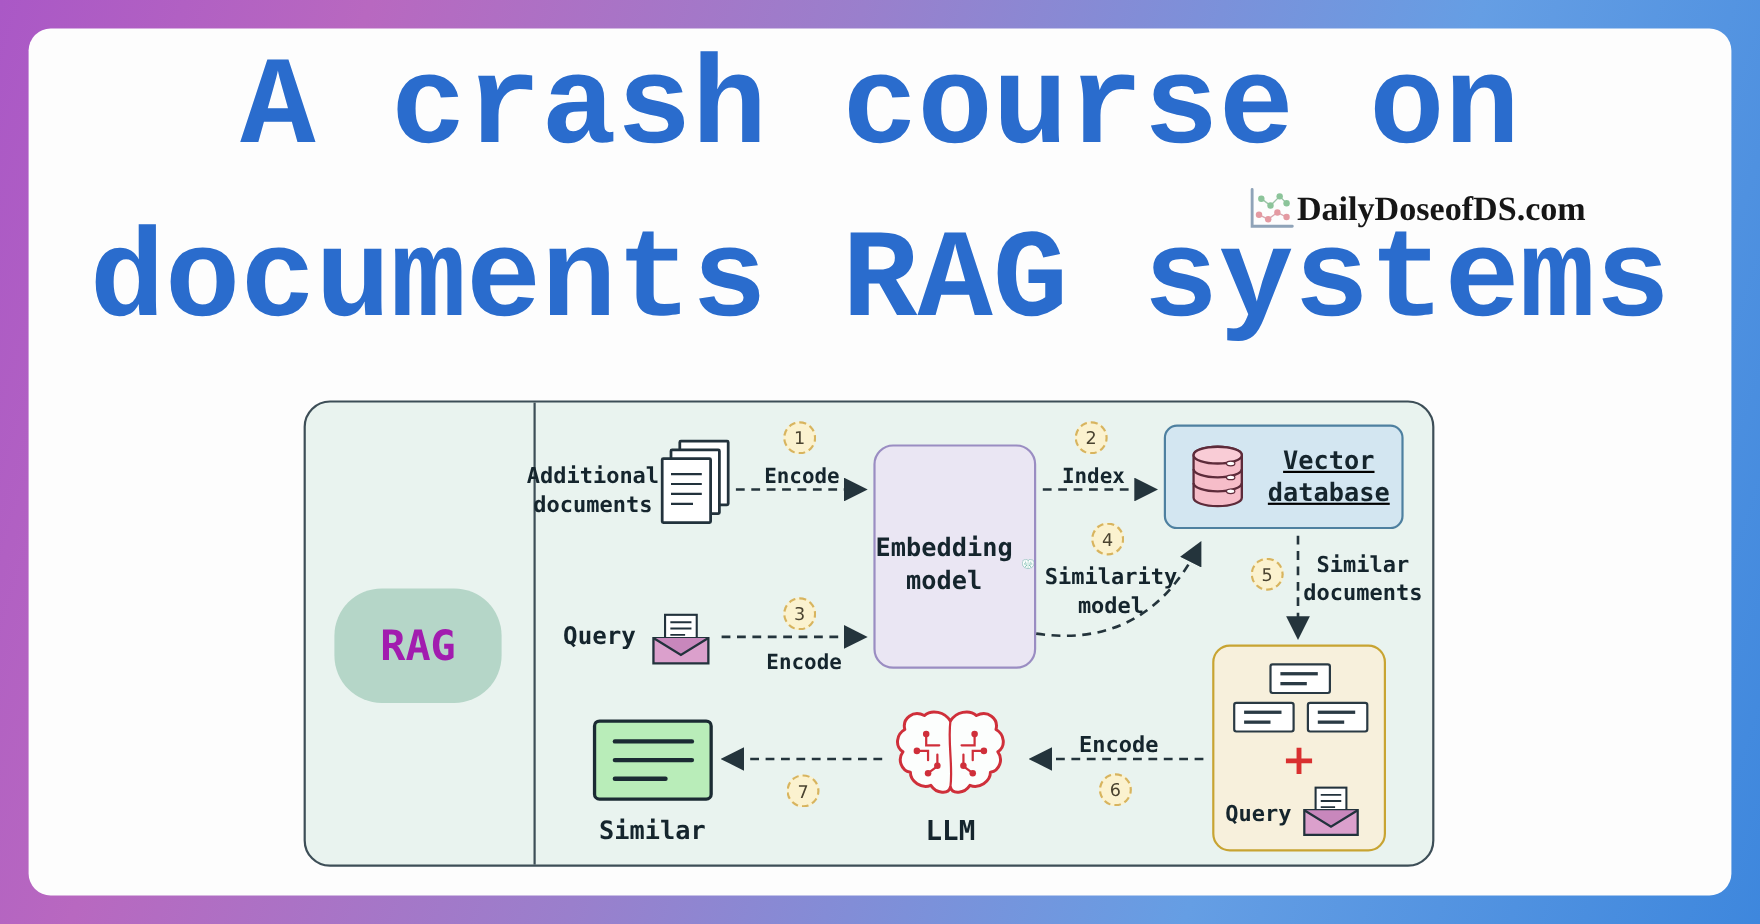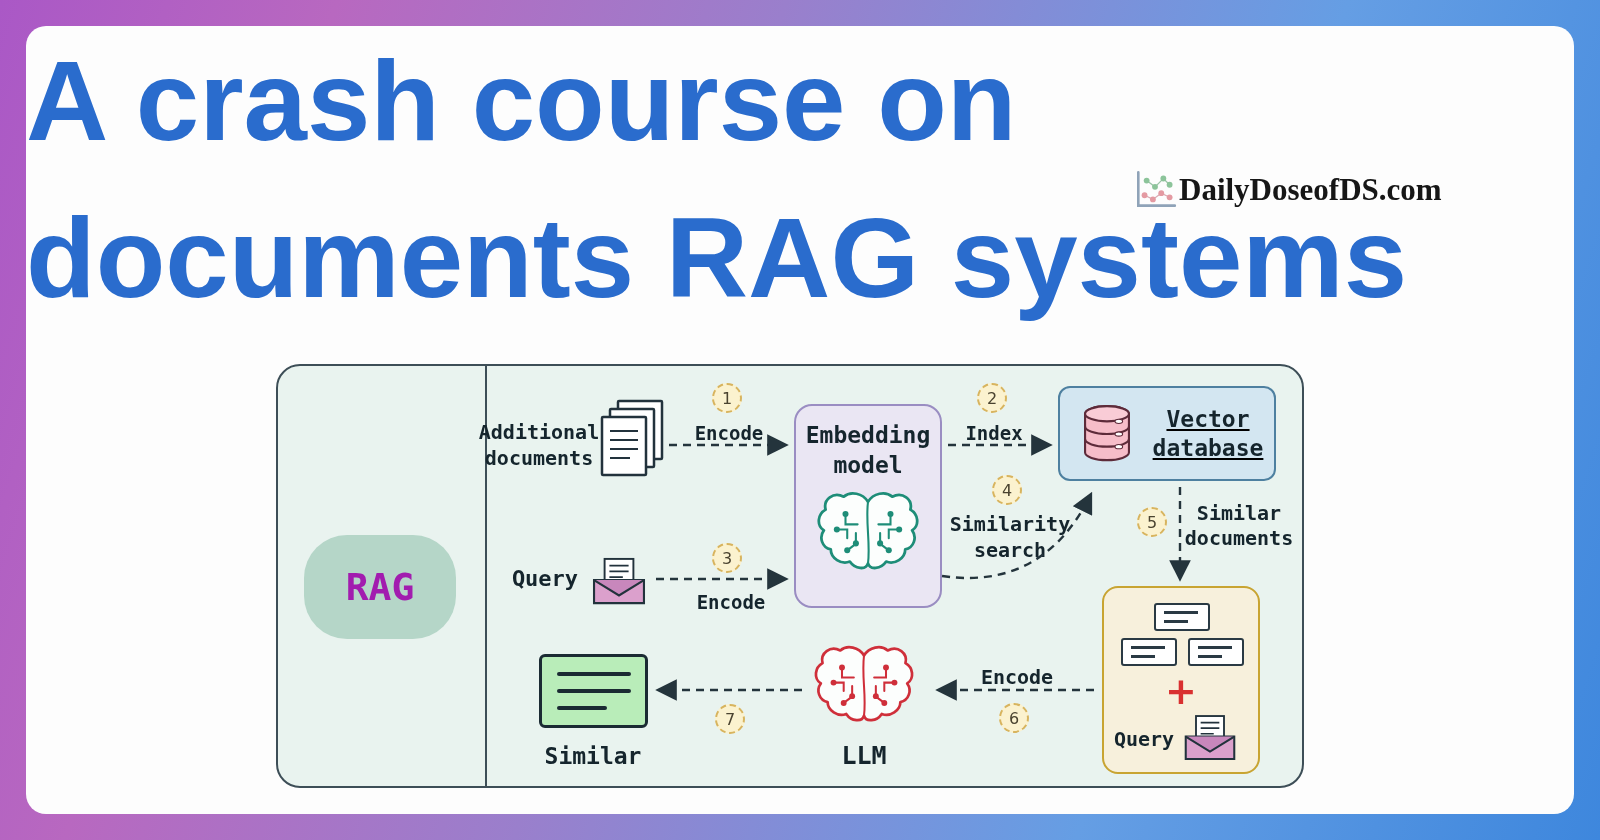--- a/index.html
+++ b/index.html
@@ -12,42 +12,42 @@
     --response-bg:#b9edb9;
     --step-bg:#fbf2cf; --step-border:#d8b45e;
     --arrow:#24343c; --brain-teal:#1e8d78; --brain-red:#cf2f3a;
     --plus-red:#d93030; --envelope-pink:#dba0cc; --ink:#15252d;
   }
   *{margin:0;padding:0;box-sizing:border-box}
   body{width:1600px;height:840px;overflow:hidden;font-family:"DejaVu Sans",sans-serif}
   .page{position:relative;width:1600px;height:840px;
     background:linear-gradient(108deg,#aa58c6 0%,#b868c0 18%,#9a7fcc 42%,#659ee4 72%,#3e87dd 100%);}
   .card{position:absolute;left:26px;top:26px;width:1548px;height:788px;background:#fdfdfd;border-radius:20px;}
-  .title{position:absolute;left:0;width:100%;text-align:left;
-    font-family:Liberation Sans, sans-serif;font-weight:bold;font-size:114px;color:var(--title);white-space:nowrap;}
+  .title{position:absolute;left:0;width:100%;text-align:center;
+    font-family:Liberation Mono, monospace;font-weight:bold;font-size:114px;color:var(--title);white-space:nowrap;}
   .t1{top:9px}
   .t2{top:166px}
   .brand{position:absolute;left:1105px;top:138px;height:52px;display:flex;align-items:center;gap:0}
   .brand-text{font-family:"Liberation Serif",serif;font-weight:700;font-size:31px;color:var(--brand-text)}
   
   .panel{position:absolute;left:250px;top:338px;width:1028px;height:424px;background:var(--panel-bg);
     border:2px solid var(--panel-border);border-radius:24px;}
   .divider{position:absolute;left:207px;top:0;height:100%;width:0;border-left:2px solid var(--panel-border)}
   .rag-pill{position:absolute;left:26px;top:169px;width:152px;height:104px;background:var(--rag-pill);
     border-radius:43px;display:flex;align-items:center;justify-content:center;
     font-family:"DejaVu Sans Mono",monospace;font-weight:bold;font-size:38px;color:#a21caf;}
   .lbl{position:absolute;text-align:center;font-family:"DejaVu Sans Mono",monospace;font-weight:bold;
     color:var(--ink);font-size:20px;line-height:26px;}
   .ml{white-space:pre-line}
   .step{position:absolute;width:30px;height:30px;border-radius:50%;background:var(--step-bg);
     border:2px dashed var(--step-border);display:flex;align-items:center;justify-content:center;
     font-size:16px;color:#4a4330;font-family:"DejaVu Sans",sans-serif;}
   .node-box{position:absolute}
   .embed-box{left:516px;top:38px;width:148px;height:204px;background:var(--embed-bg);
-    border:2.5px solid var(--embed-border);border-radius:18px;display:flex;flex-direction:column;
+    border:2.5px solid var(--embed-border);border-radius:18px;display:flex;flex-direction:row;
     align-items:center;padding-top:14px;gap:8px;}
   .embed-box .lbl2{font-family:"DejaVu Sans Mono",monospace;font-weight:bold;font-size:23px;line-height:30px;
     color:var(--ink);text-align:center;white-space:pre-line}
   .vdb-box{left:780px;top:20px;width:218px;height:95px;background:var(--vdb-bg);
     border:2.5px solid var(--vdb-border);border-radius:12px;display:flex;align-items:center;
     padding-left:20px;gap:14px;text-decoration:underline;}
   .vdb-box .lbl2{font-family:"DejaVu Sans Mono",monospace;font-weight:bold;font-size:23px;line-height:29px;
     color:var(--ink);text-align:center;white-space:pre-line;flex:1;margin-right:6px}
   .dq-box{left:824px;top:220px;width:158px;height:188px;background:var(--box-bg);
     border:2.5px solid var(--box-border);border-radius:16px;}
@@ -219,21 +219,21 @@
       <div class="step" style="left:434px;top:177px">3</div>
       <div class="step" style="left:714px;top:109px">4</div>
       <div class="step" style="left:859px;top:141px">5</div>
       <div class="step" style="left:721px;top:337px">6</div>
       <div class="step" style="left:437px;top:338px">7</div>
 
       <div class="lbl" style="left:391px;top:54px;width:120px;font-size:19px">Encode</div>
       <div class="lbl" style="left:656px;top:54px;width:120px;font-size:19px">Index</div>
       <div class="lbl" style="left:393px;top:223px;width:120px;font-size:19px">Encode</div>
       <div class="lbl ml" style="left:652px;top:145px;width:160px;font-size:20px">Similarity
-search</div>
+model</div>
       <div class="lbl ml" style="left:881px;top:135px;width:160px;font-size:20px;line-height:25px">Similar
 documents</div>
       <div class="lbl" style="left:679px;top:298px;width:120px;font-size:20px">Encode</div>
 
       <svg class="abs" style="left:0;top:0;pointer-events:none" width="1028" height="424" viewBox="0 0 1028 424">
         <defs>
           <marker id="arrowhead" markerWidth="9" markerHeight="9" refX="7" refY="4.5" orient="auto">
             <path d="M0,0 L9,4.5 L0,9 Z" fill="#24343c"></path>
           </marker>
         </defs>

